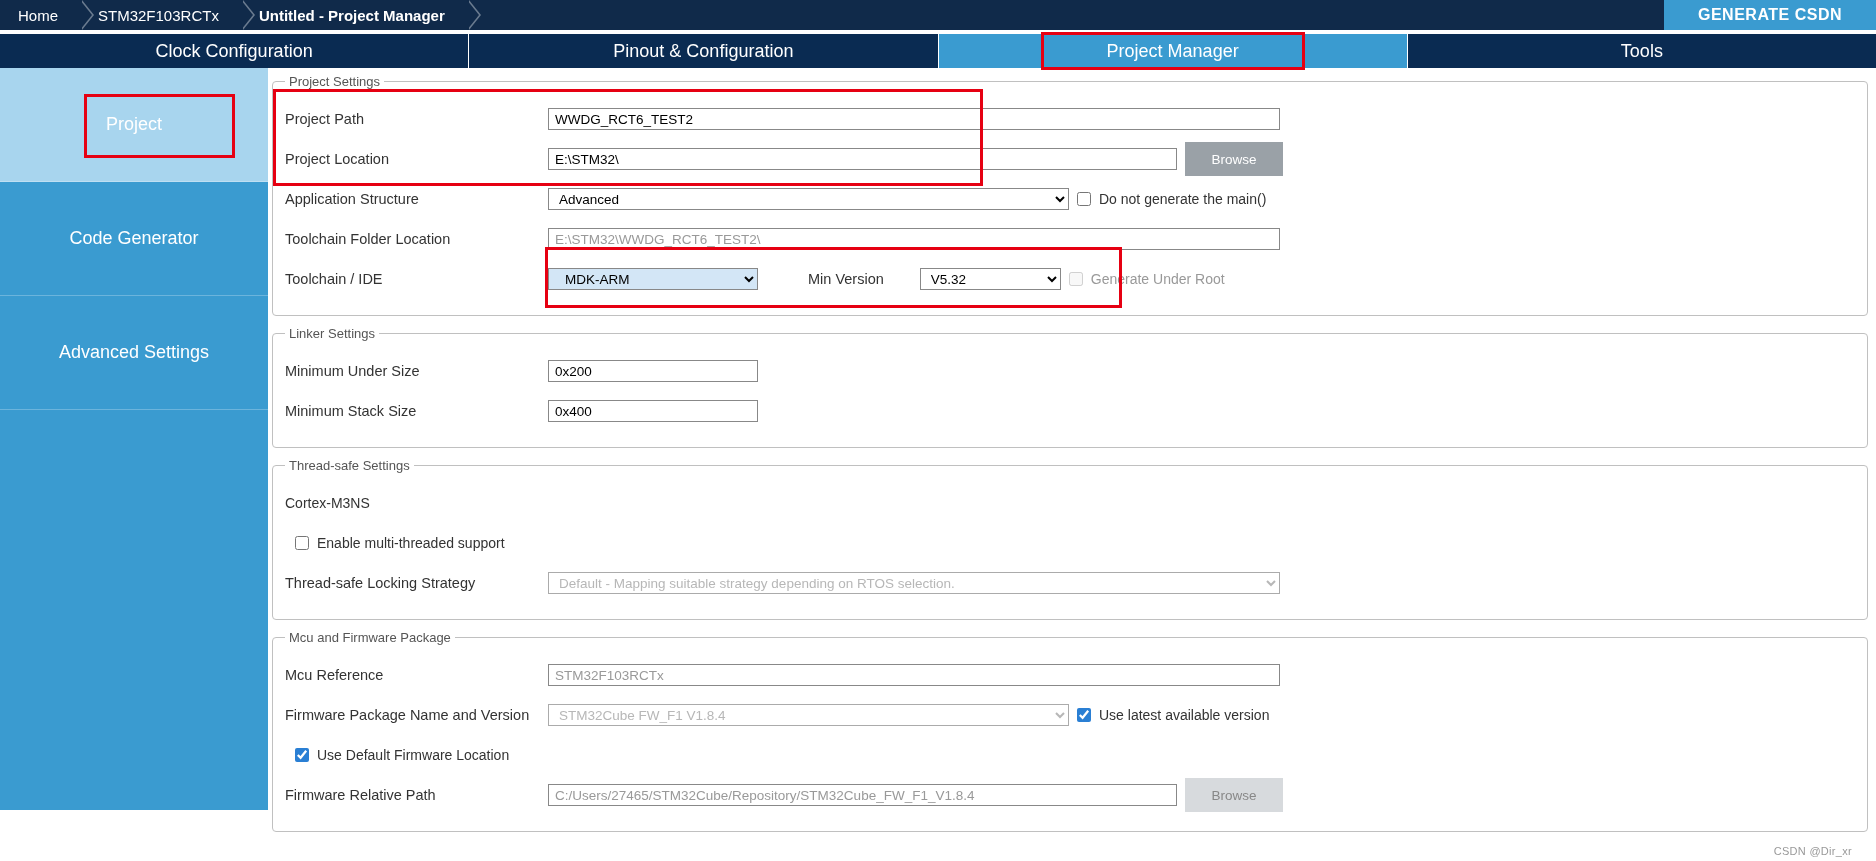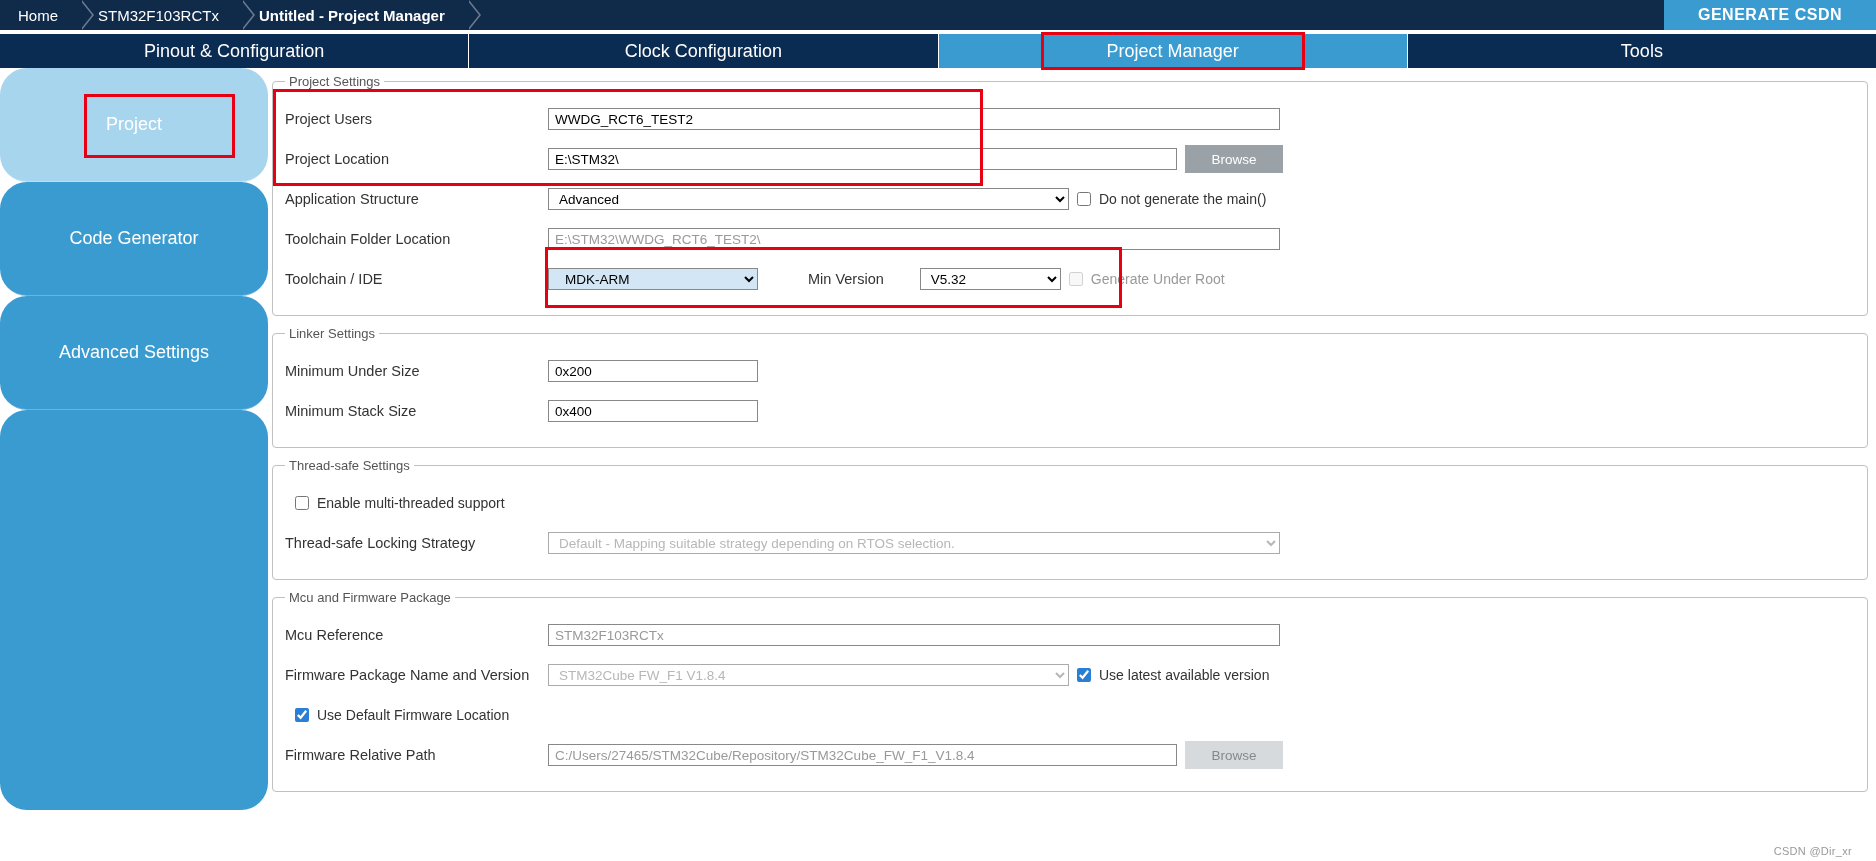--- a/index.html
+++ b/index.html
@@ -113,21 +113,20 @@
   }
   .side-item {
     height: 114px;
     display: flex;
     align-items: center;
     justify-content: center;
     color: #fff;
     font-size: 18px;
     border-bottom: 1px solid rgba(255,255,255,.25);
     position: relative;
-    border-radius: 27px;
   }
   .side-item.project { background: var(--blue-pale); }
   .side-item.codegen,
   .side-item.advanced,
   .side-item.fill { background: var(--blue-mid); }
   .side-item.fill { height: 400px; border-bottom: none; }
   .side-item .red-box { left: 84px; right: 33px; top: 26px; bottom: 23px; }
 
   .main {
     flex: 1;
@@ -165,21 +164,21 @@
   .txt-input.wide { width: 732px; }
   .txt-input.small { width: 210px; }
   .ro-input { color: var(--grey-text); background: #fff; }
   .ro-input.wide { width: 732px; }
   .ro-input.mid  { width: 629px; }
   .sel.wide { width: 521px; }
   .sel.mid  { width: 210px; padding-left: 12px; }
   .sel.blue { background: #d3e6f6; }
   .sel.ver  { width: 141px; }
   .btn {
-    height: 28px;
+    height: 34px;
     border: none;
     background: var(--btn-grey);
     color: #fff;
     width: 98px;
     font-size: 13.5px;
   }
   .chk { width: 14px; height: 14px; }
   .chk-label { font-size: 14px; }
   .disabled-text { color: var(--grey-text); }
   .min-ver-label { margin: 0 28px 0 42px; font-size: 14.5px; }
@@ -214,22 +213,22 @@
 <div class="topbar">
   <div class="breadcrumb">
     <div class="crumb">Home</div>
     <div class="crumb">STM32F103RCTx</div>
     <div class="crumb bold">Untitled - Project Manager</div>
   </div>
   <button class="gen-btn">GENERATE CSDN</button>
 </div>
 
 <div class="tabs-row">
+  <div class="tab">Clock Configuration</div>
   <div class="tab">Pinout &amp; Configuration</div>
-  <div class="tab">Clock Configuration</div>
   <div class="tab active">
     <span>Project Manager</span>
     <div class="red-box"></div>
   </div>
   <div class="tab">Tools</div>
 </div>
 
 <div class="body-row">
 
   <div class="side">
@@ -248,21 +247,21 @@
 
   <div class="main">
 
     <fieldset style="position:relative;">
       <legend>Project Settings</legend>
 
       <div id="redbox-proj"></div>
       <div id="redbox-tool"></div>
 
       <div class="row">
-        <label class="field-label">Project Users</label>
+        <label class="field-label">Project Path</label>
         <input class="txt-input wide" value="WWDG_RCT6_TEST2" style="">
       </div>
 
       <div class="row">
         <label class="field-label">Project Location</label>
         <input class="txt-input" style="width: 629px;" value="E:\STM32\">
         <button class="btn">Browse</button>
       </div>
 
       <div class="row">
@@ -300,20 +299,23 @@
         <input class="txt-input small" value="0x200" style="">
       </div>
       <div class="row">
         <label class="field-label">Minimum Stack Size</label>
         <input class="txt-input small" value="0x400" style="">
       </div>
     </fieldset>
 
     <fieldset>
       <legend>Thread-safe Settings</legend>
+      <div class="row">
+        <span>Cortex-M3NS</span>
+      </div>
       <div class="row" style="margin-left:10px;">
         <input type="checkbox" class="chk" style="">
         <span class="chk-label">Enable multi-threaded support</span>
       </div>
       <div class="row">
         <label class="field-label">Thread-safe Locking Strategy</label>
         <select class="sel" style="width:732px;color:#999" disabled="">
           <option>Default  -  Mapping suitable strategy depending on RTOS selection.</option>
         </select>
       </div>

